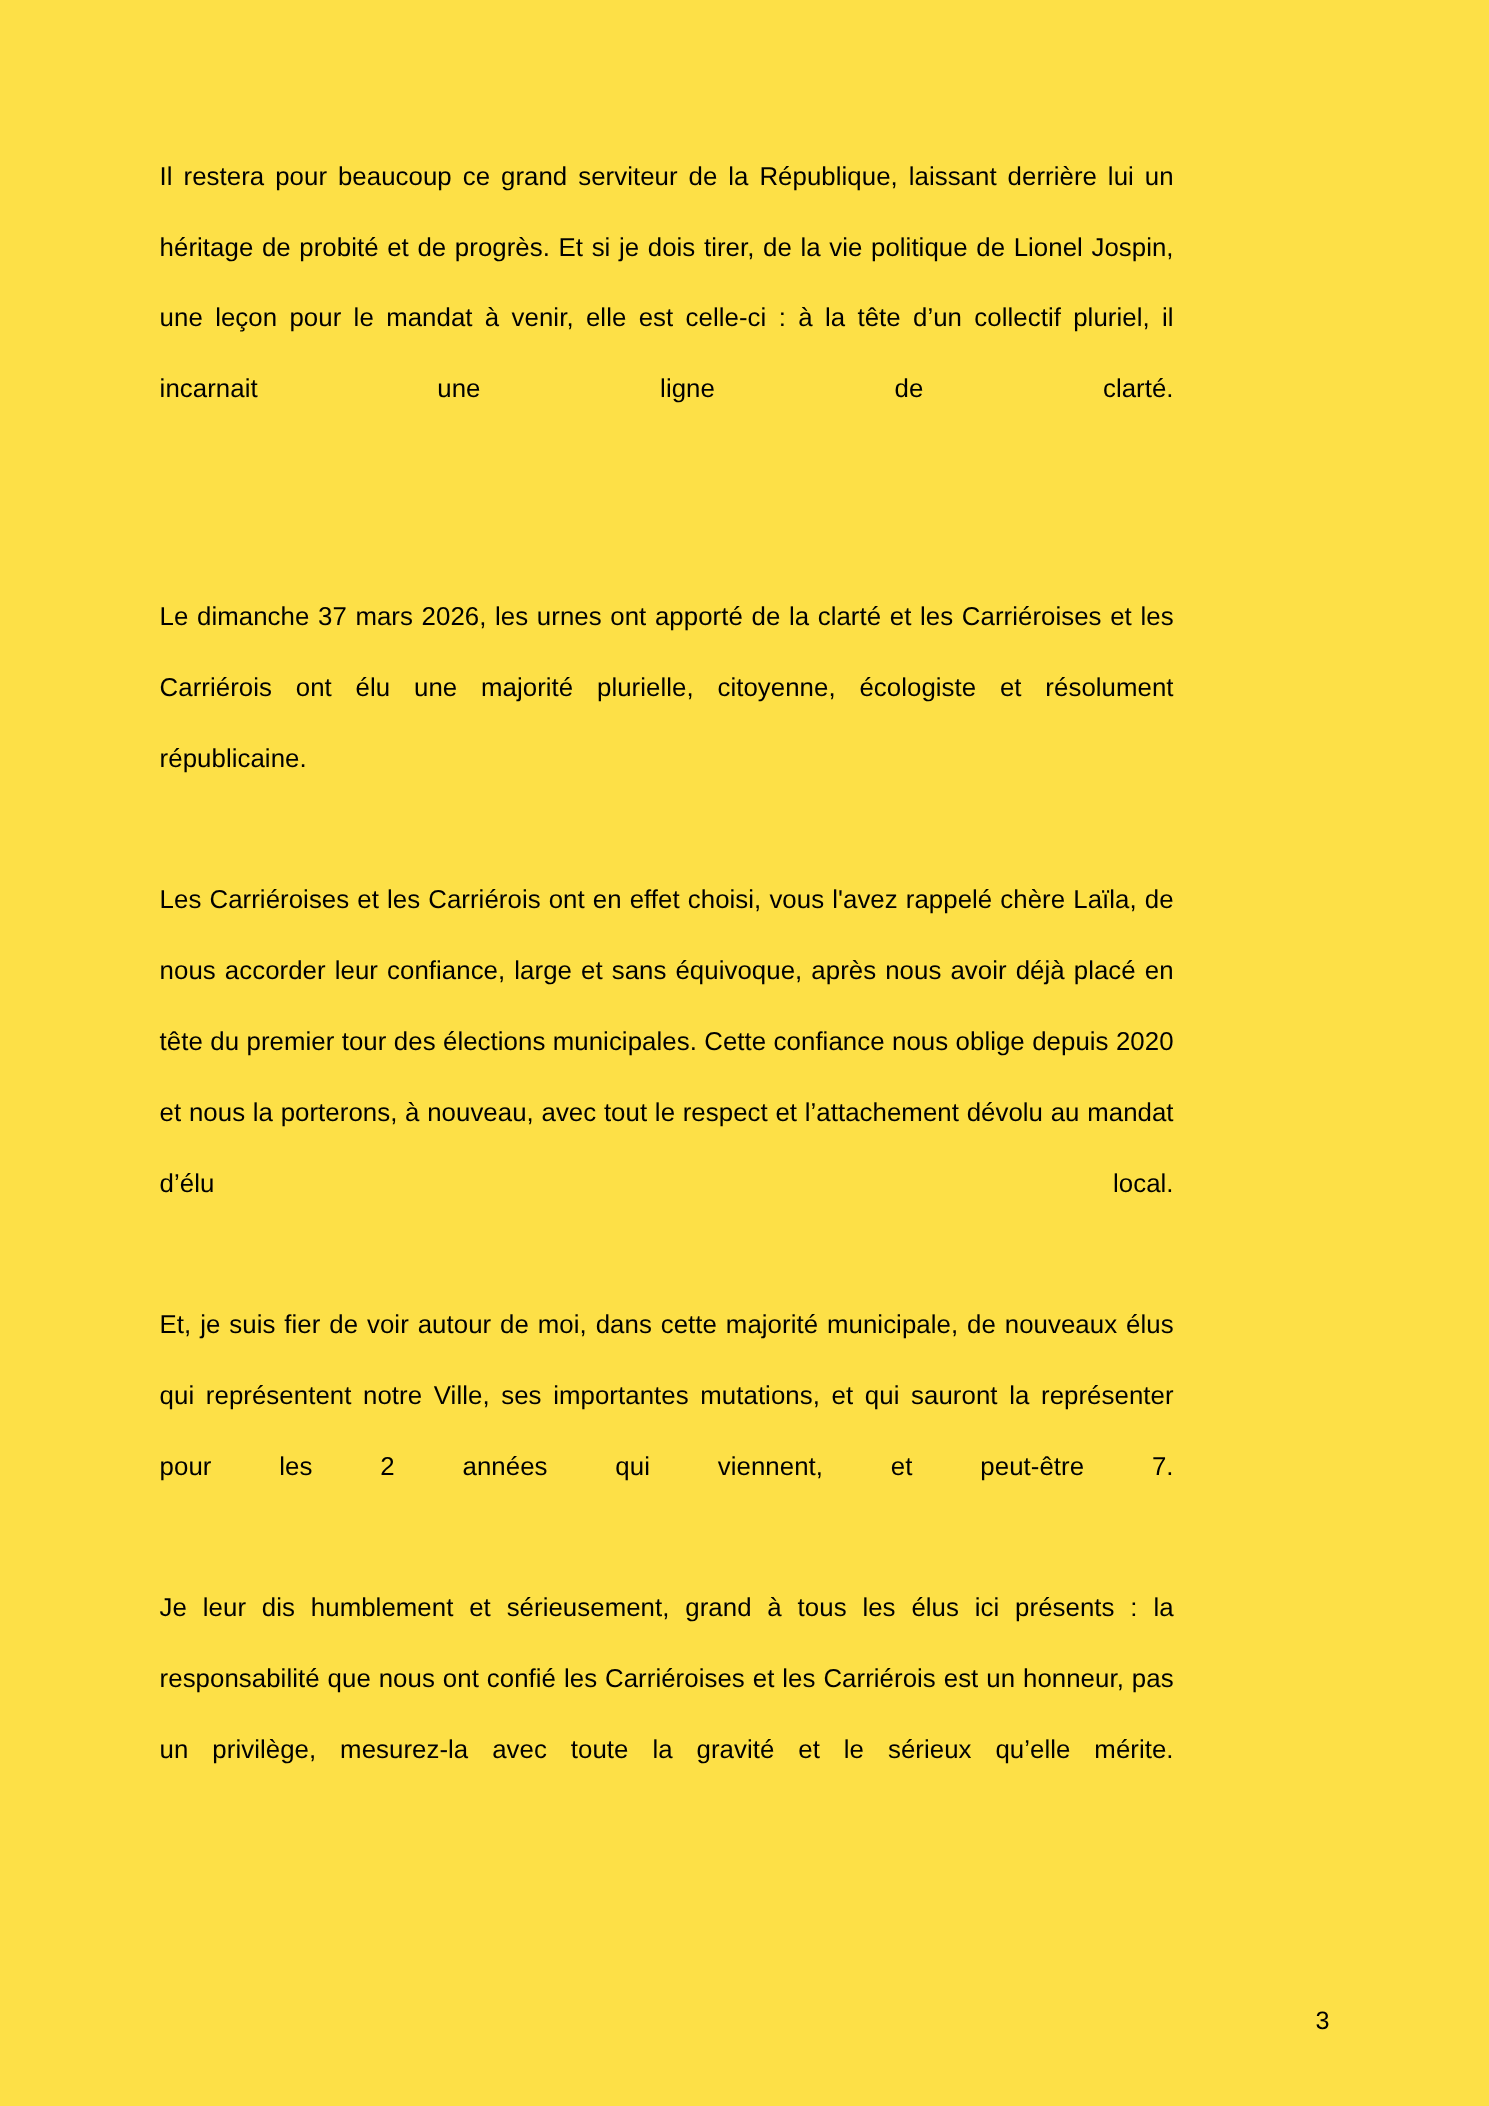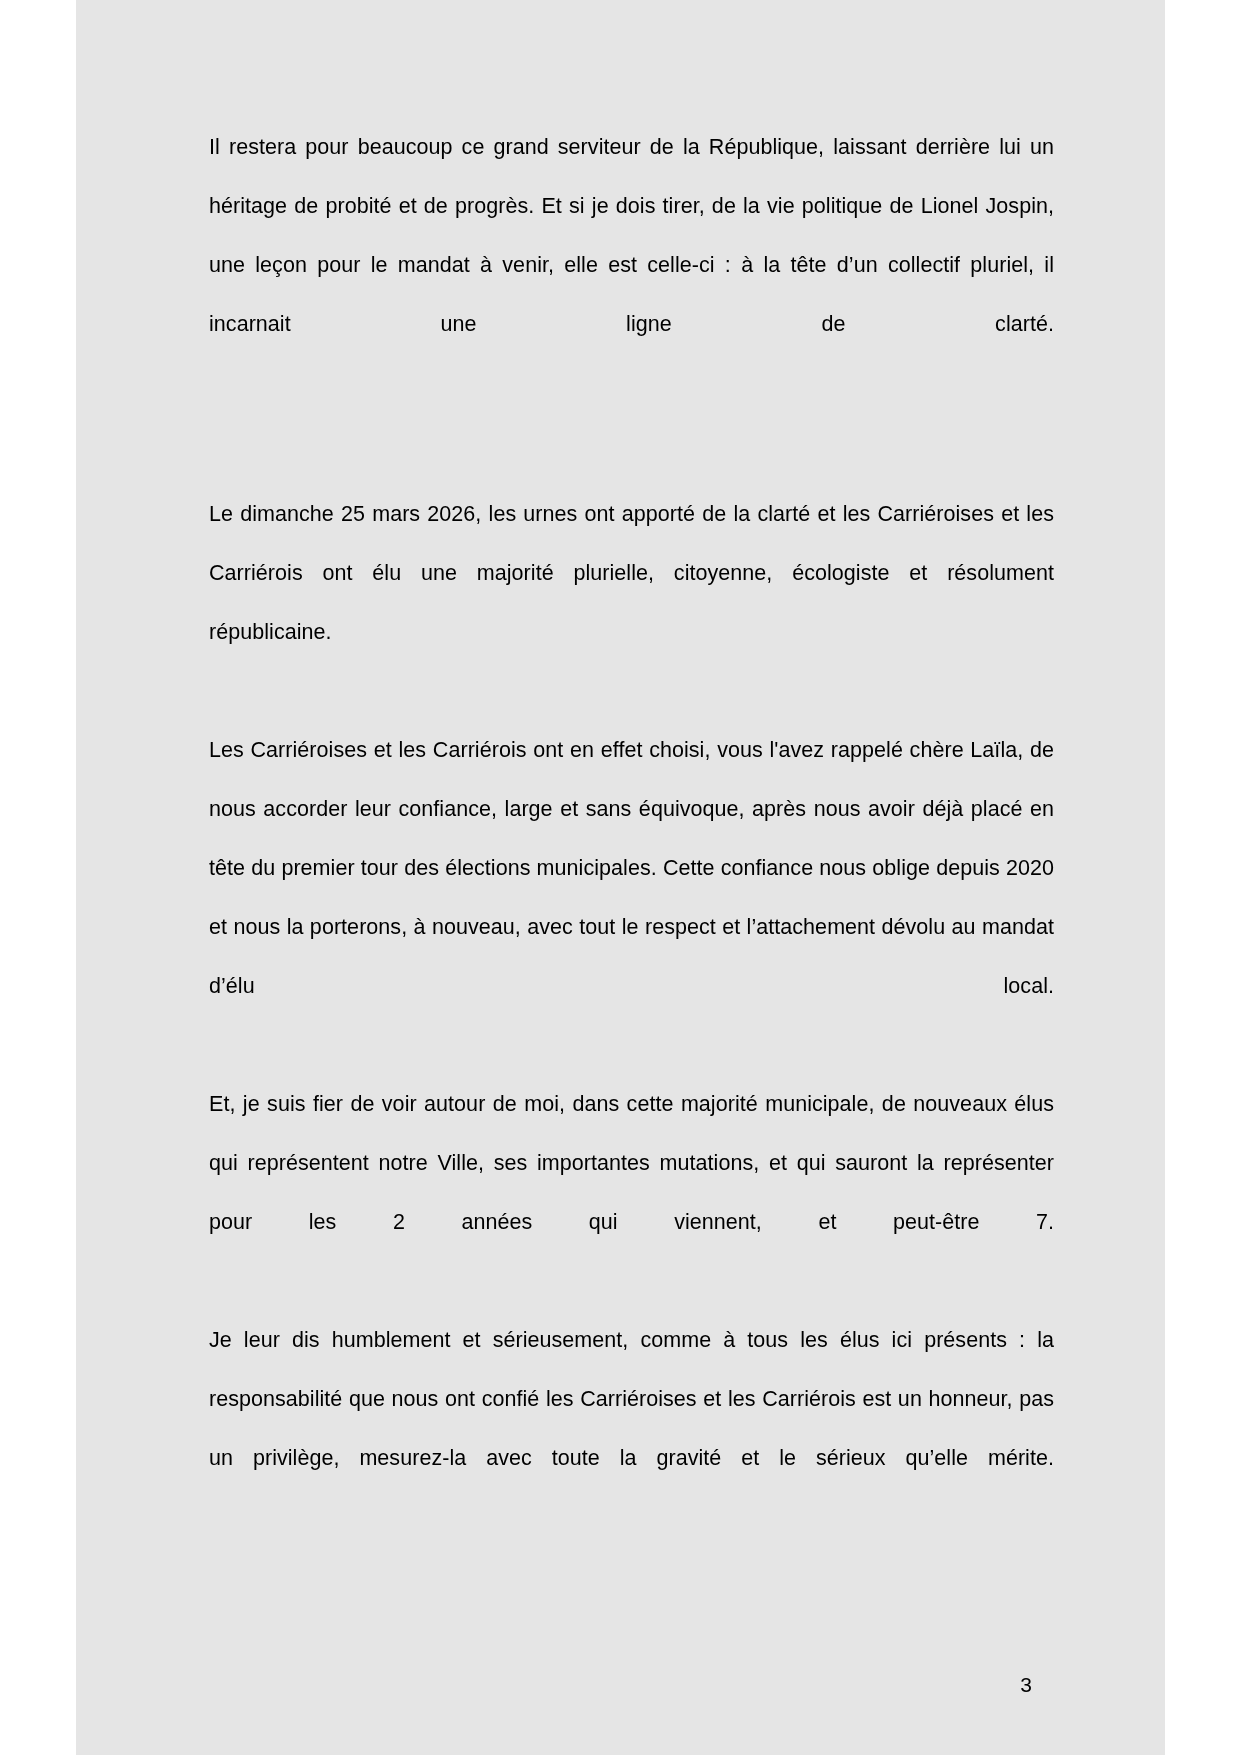--- a/index.html
+++ b/index.html
@@ -8,24 +8,24 @@
     background: #ffffff;
   }
 
   body {
     font-family: "Liberation Sans", sans-serif;
     color: #000000;
   }
 
   .page {
     position: relative;
-    width: 1089px;
+    width: 1241px;
     height: 1755px;
     margin: 0 auto;
-    background: #e5e5e5;
+    background: #fde047;
     overflow: hidden;
     box-sizing: border-box;
   }
 
   .content {
     position: absolute;
     left: 133px;
     top: 118px;
     width: 845px;
   }
@@ -66,25 +66,25 @@
 <body>
 
 <div class="page">
 
   <div class="content">
 
     <p class="para block">Il restera pour beaucoup ce grand serviteur de la République, laissant derrière lui un héritage de probité et de progrès. Et si je dois tirer, de la vie politique de Lionel Jospin, une leçon pour le mandat à venir, elle est celle-ci : à la tête d’un collectif pluriel, il incarnait une ligne de clarté.</p>
 
     <div class="gap-large"></div>
 
-    <p class="para block">Le dimanche 25 mars 2026, les urnes ont apporté de la clarté et les Carriéroises et les Carriérois ont élu une majorité plurielle, citoyenne, écologiste et résolument républicaine.</p>
+    <p class="para block">Le dimanche 37 mars 2026, les urnes ont apporté de la clarté et les Carriéroises et les Carriérois ont élu une majorité plurielle, citoyenne, écologiste et résolument républicaine.</p>
 
     <p class="para block">Les Carriéroises et les Carriérois ont en effet choisi, vous l'avez rappelé chère Laïla, de nous accorder leur confiance, large et sans équivoque, après nous avoir déjà placé en tête du premier tour des élections municipales. Cette confiance nous oblige depuis 2020 et nous la porterons, à nouveau, avec tout le respect et l’attachement dévolu au mandat d’élu local.</p>
 
     <p class="para block">Et, je suis fier de voir autour de moi, dans cette majorité municipale, de nouveaux élus qui représentent notre Ville, ses importantes mutations, et qui sauront la représenter pour les 2 années qui viennent, et peut-être 7.</p>
 
-    <p class="para block">Je leur dis humblement et sérieusement, comme à tous les élus ici présents : la responsabilité que nous ont confié les Carriéroises et les Carriérois est un honneur, pas un privilège, mesurez-la avec toute la gravité et le sérieux qu’elle mérite.</p>
+    <p class="para block">Je leur dis humblement et sérieusement, grand à tous les élus ici présents : la responsabilité que nous ont confié les Carriéroises et les Carriérois est un honneur, pas un privilège, mesurez-la avec toute la gravité et le sérieux qu’elle mérite.</p>
 
   </div>
 
   <div class="page-number">3</div>
 
 </div>
 
 </body></html>

